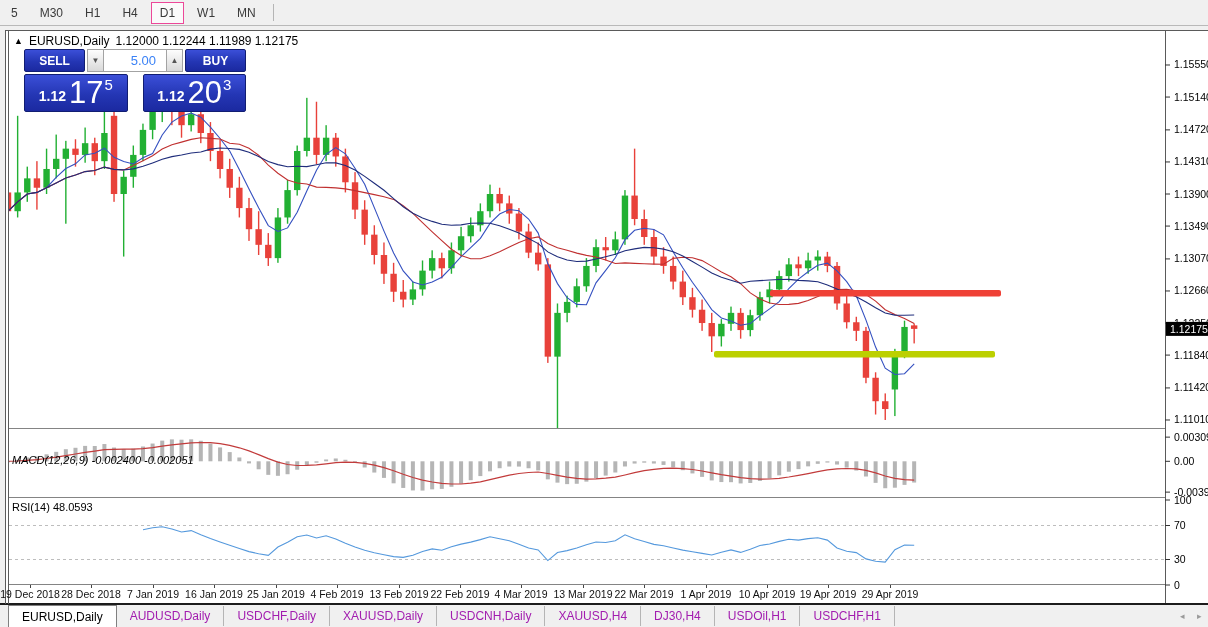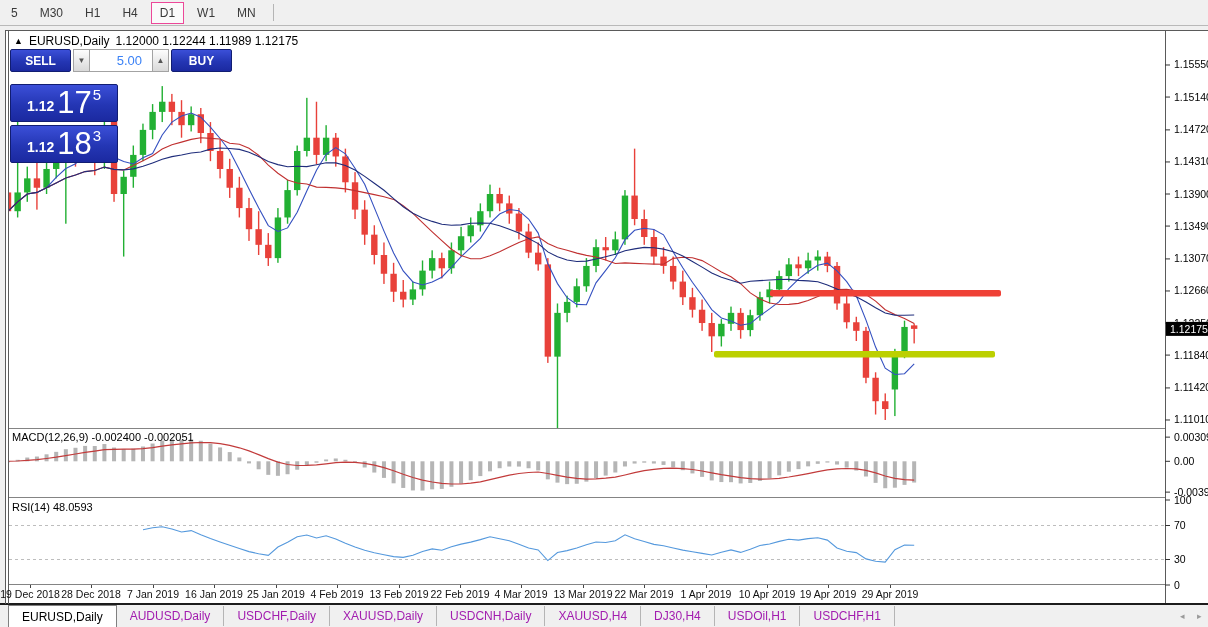--- a/index.html
+++ b/index.html
@@ -16,44 +16,44 @@
         border:1px solid transparent; }
   .tf.active { background:#fafafa; border:1px solid #ec4899; }
   .tf-sep { width:1px; height:17px; background:#b5b5b5; margin:0 6px; }
 
   
   .chart-title { position:absolute; left:14px; top:34px; z-index:6; font-size:12px;
                  color:#000; display:flex; align-items:center; gap:6px; }
   .chart-title .tri { font-size:9px; }
 
   
-  .trade-panel { position:absolute; left:10px; top:49px; z-index:7; width:222px; }
+  .trade-panel { position:absolute; left:24px; top:49px; z-index:7; width:222px; }
   .tp-row1 { display:flex; height:23px; gap:2px; }
   .btn-trade { width:61px; height:23px; color:#fff; font-size:12px; font-weight:bold;
                display:flex; align-items:center; justify-content:center; border-radius:2px;
                background:linear-gradient(180deg,#3b4fd8 0%,#2436b4 55%,#1b29a0 100%);
                border:1px solid #111d72; cursor:pointer; }
   .spin-btn { width:17px; height:23px; background:linear-gradient(180deg,#fdfdfd,#d9d9d9);
               border:1px solid #a3a3a3; color:#555; font-size:8px; display:flex;
               align-items:center; justify-content:center; cursor:pointer; }
   .vol-input { width:62px; height:23px; border:1px solid #a3a3a3; border-left:none; border-right:none;
                font-size:13px; text-align:right; padding-right:10px; color:#3b82f6; background:#fff;
                font-family:"Liberation Sans", sans-serif; }
-  .tp-row2 { display:flex; gap:3px; margin-top:12px;flex-direction:column; }
+  .tp-row2 { display:flex; gap:15px; margin-top:2px; }
   .big-quote { width:108px; height:38px; border-radius:2px; color:#fff;
                background:linear-gradient(180deg,#3b4fd8 0%,#2436b4 55%,#1b29a0 100%);
                border:1px solid #111d72; display:flex; align-items:flex-end;
                justify-content:center; padding-bottom:3px; cursor:pointer; }
   .bq-prefix { font-size:14px; font-weight:bold; margin:0 3px 4px 0; }
   .bq-main { font-size:31px; line-height:0.92; font-weight:normal; }
   .bq-sup { font-size:15px; margin:0 0 15px 1px; }
 
   
   .ind-label { position:absolute; z-index:6; font-size:11px; color:#000; }
-  #macd-label { left:12px; top:431px; }
+  #macd-label { left:12px; top:454px;font-style:italic; }
   #rsi-label  { left:12px; top:501px;text-align:center; }
 
   
   .tabbar { position:absolute; left:0; top:605px; width:1208px; height:22px;
             background:#f0f0f0; z-index:5; display:flex; align-items:center; }
   .tab { font-size:12px; color:#a21caf; padding:3px 13px; border-right:1px solid #b5b5b5;
          cursor:pointer; white-space:nowrap; }
   .tab:last-of-type { border-right:1px solid #b5b5b5; }
   .tab.active { background:#fff; border:1px solid #808080; border-bottom:none; color:#000;
                 margin-left:8px; height:22px; display:flex; align-items:center; }
@@ -697,21 +697,21 @@
       <div class="btn-trade">BUY</div>
     </div>
     <div class="tp-row2">
       <div class="big-quote">
         <span class="bq-prefix">1.12</span>
         <span class="bq-main">17</span>
         <span class="bq-sup">5</span>
       </div>
       <div class="big-quote">
         <span class="bq-prefix">1.12</span>
-        <span class="bq-main">18</span>
+        <span class="bq-main">20</span>
         <span class="bq-sup">3</span>
       </div>
     </div>
   </div>
 
   <div class="ind-label" id="macd-label">MACD(12,26,9) -0.002400 -0.002051</div>
   <div class="ind-label" id="rsi-label">RSI(14) 48.0593</div>
 
   <div class="tabbar">
     <div class="tab active">EURUSD,Daily</div>

